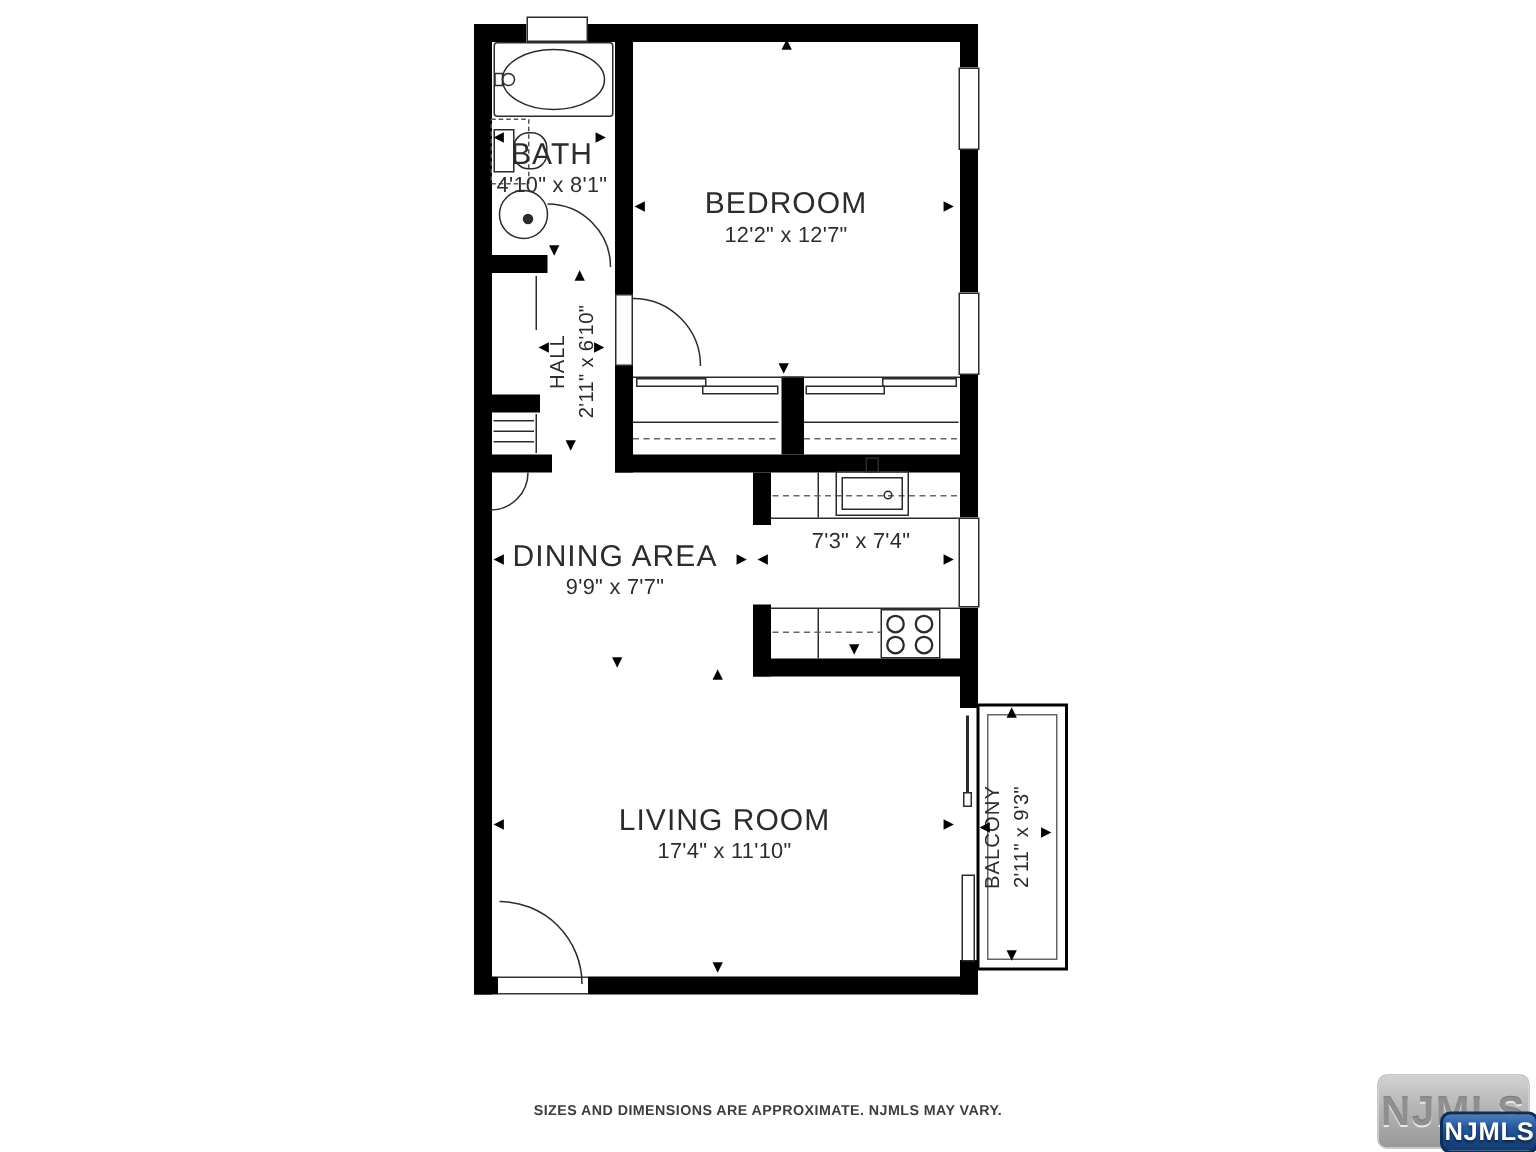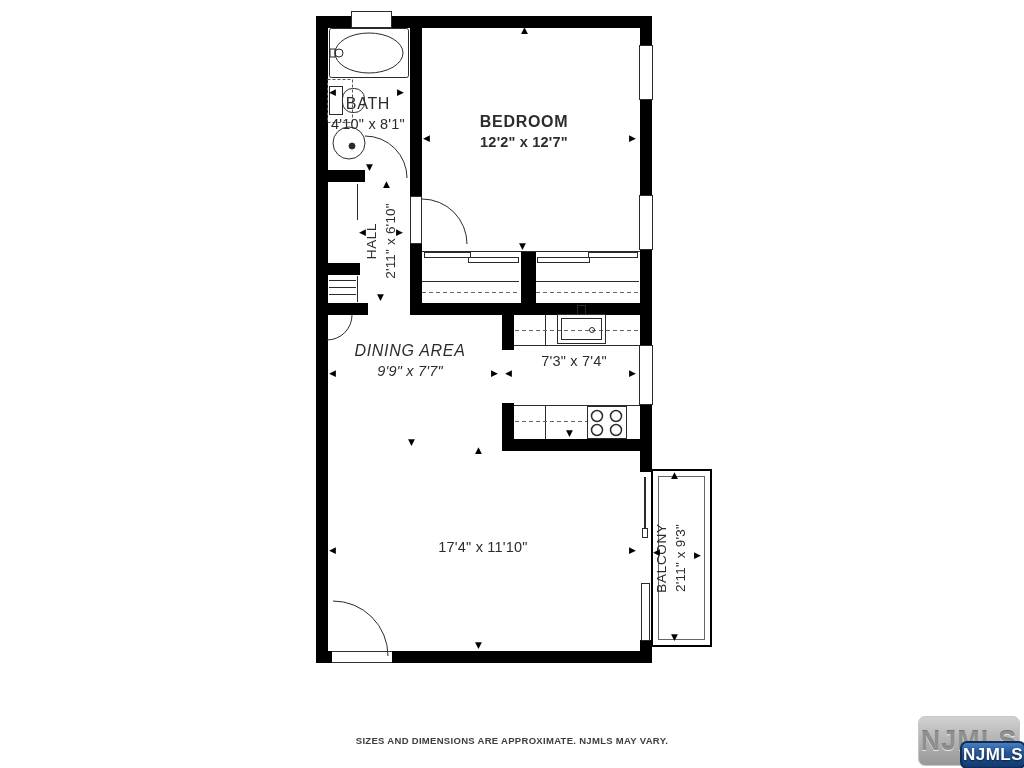--- a/index.html
+++ b/index.html
@@ -3,21 +3,21 @@
 <meta charset="utf-8">
 <style>
   html,body{margin:0;padding:0;background:#fff;}
   #canvas{position:relative;width:1024px;height:768px;background:#ffffff;overflow:hidden;
           font-family:"Liberation Sans",sans-serif;}
   .wall{position:absolute;background:#000;z-index:2;}
   .win{position:absolute;background:#fff;border:1px solid #2b2b2b;box-sizing:border-box;z-index:4;}
   .gap{position:absolute;background:#fff;box-sizing:border-box;z-index:3;}
   #fixtures{position:absolute;left:0;top:0;z-index:3;}
   .room-label{position:absolute;text-align:center;color:#2c2c2c;z-index:5;}
-  .rname{display:block;font-size:16px;letter-spacing:0.7px;line-height:21px;white-space:nowrap;}
+  .rname{display:block;font-size:20px;letter-spacing:0.7px;line-height:21px;white-space:nowrap;}
   .rdims{display:block;font-size:14.5px;letter-spacing:0.2px;line-height:21px;white-space:nowrap;}
   .rot{transform:rotate(-90deg);}
   .rot .rname{font-size:13.5px;line-height:19px;}
   .rot .rdims{font-size:13.5px;line-height:19px;}
   .ar{position:absolute;font-size:9px;line-height:9px;color:#000;z-index:6;
       font-family:"DejaVu Sans",sans-serif;}
   #footer-text{position:absolute;left:0;top:735px;width:1024px;text-align:center;
       font-size:9.5px;font-weight:bold;letter-spacing:0.3px;color:#3d3d3d;z-index:5;}
   #wm-plate{position:absolute;left:918px;top:716px;width:102px;height:50px;border-radius:7px;
       background:linear-gradient(180deg,#d2d2d2 0%,#b5b5b5 45%,#989898 100%);
@@ -162,36 +162,37 @@
       <line x1="646" y1="196" x2="646" y2="249"></line>
       <line x1="646" y1="346" x2="646" y2="404"></line>
       <line x1="352" y1="17.5" x2="391" y2="17.5"></line>
     </g>
   </svg>
 
   <div class="room-label" style="left:288px;top:93px;width:160px;">
     <span class="rname">BATH</span>
     <span class="rdims">4'10" x 8'1"</span>
   </div>
-  <div class="room-label" style="left:444px;top:111px;width:160px;font-weight:bold;">
+  <div class="room-label" style="left:444px;top:126px;width:160px;">
     <span class="rname">BEDROOM</span>
     <span class="rdims">12'2" x 12'7"</span>
   </div>
   <div class="room-label rot" style="left:322px;top:221px;width:120px;height:40px;">
     <span class="rname">HALL</span>
     <span class="rdims">2'11" x 6'10"</span>
   </div>
-  <div class="room-label" style="left:330px;top:340px;width:160px;font-style:italic;">
+  <div class="room-label" style="left:330px;top:361px;width:160px;">
     <span class="rname">DINING AREA</span>
     <span class="rdims">9'9" x 7'7"</span>
   </div>
   <div class="room-label" style="left:494px;top:351px;width:160px;">
     <span class="rdims">7'3" x 7'4"</span>
   </div>
   <div class="room-label" style="left:403px;top:537px;width:160px;">
+    <span class="rname">LIVING ROOM</span>
     <span class="rdims">17'4" x 11'10"</span>
   </div>
   <div class="room-label rot" style="left:602px;top:538px;width:140px;height:40px;">
     <span class="rname">BALCONY</span>
     <span class="rdims">2'11" x 9'3"</span>
   </div>
 
   <div class="ar" style="left:329px;top:88px;">◀</div>
   <div class="ar" style="left:397px;top:88px;">▶</div>
   <div class="ar" style="left:366px;top:163px;">▼</div>

